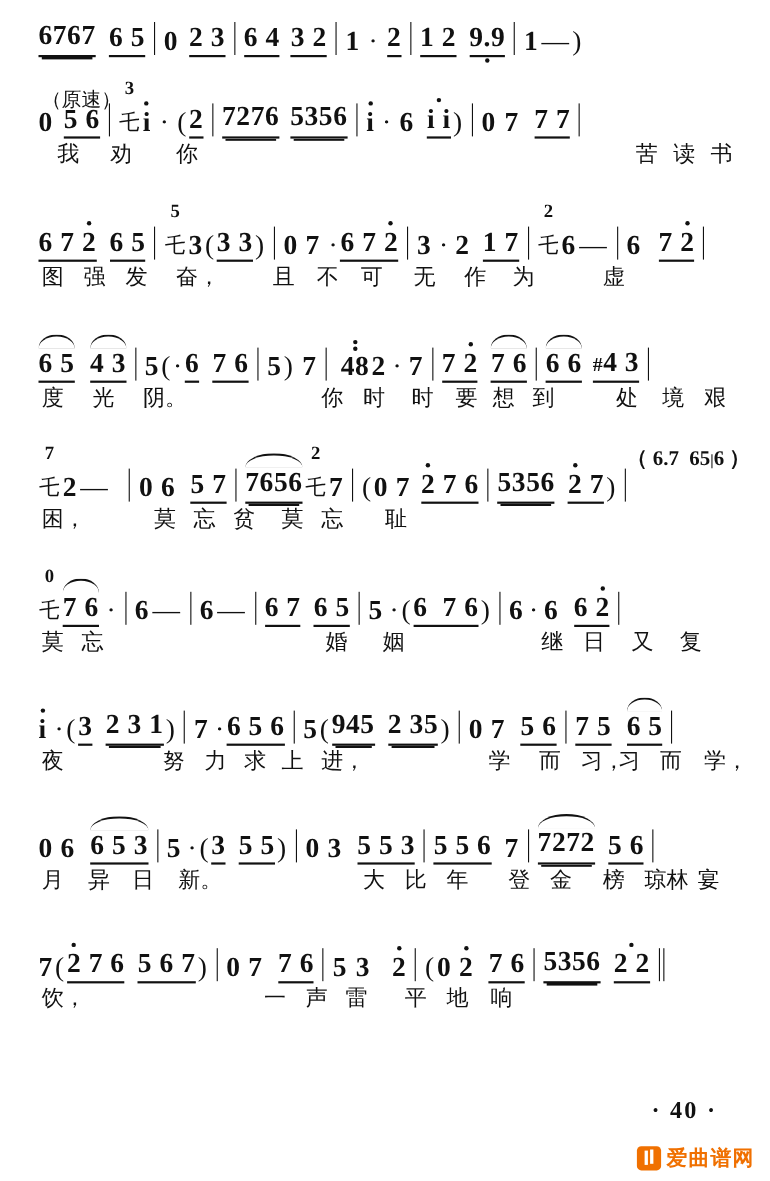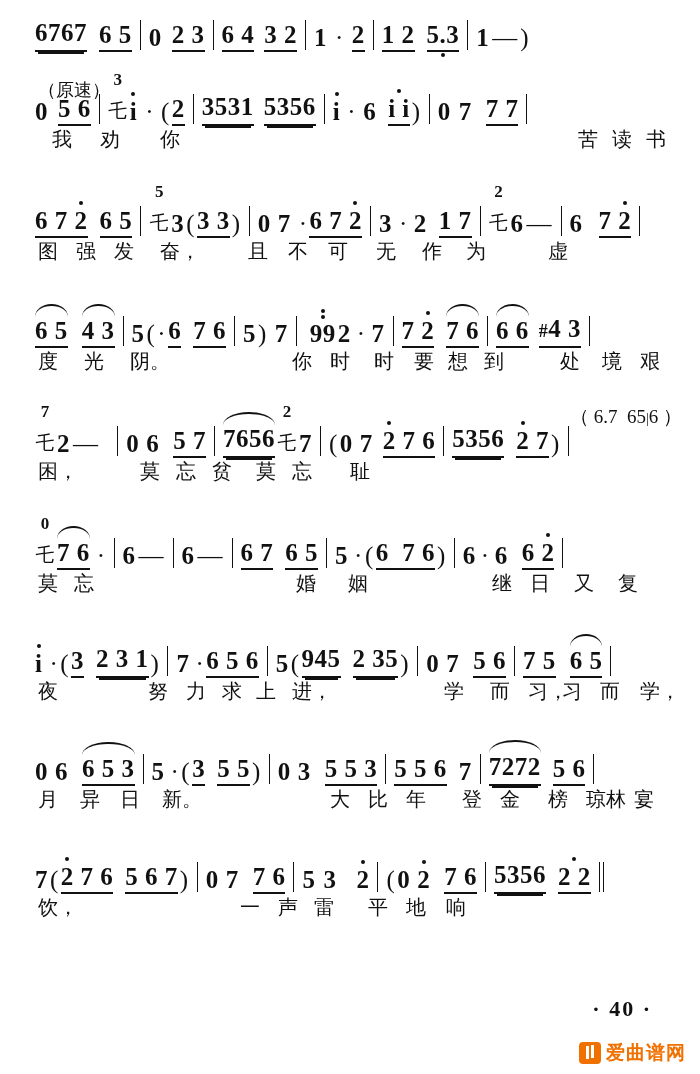--- a/index.html
+++ b/index.html
@@ -139,21 +139,21 @@
 
   .tempo {
     position: absolute;
     font-size: 18px;
     color: #111;
   }
 
   .upper-right {
     position: absolute;
     font-size: 19px;
-    font-weight: 400;
+    font-weight: 700;
     margin-left: 12px;
   }
 
   .pagenum {
     position: absolute;
     right: 48px;
     bottom: 52px;
     font-size: 22px;
     font-weight: 700;
     letter-spacing: 2px;
@@ -209,21 +209,21 @@
       <span class="cell num beam1">3&nbsp;2</span>
       <span class="bar"></span>
       <span class="cell num">1</span>
       <span class="sp" style="width:6px"></span>
       <span class="cell">·</span>
       <span class="sp" style="width:6px"></span>
       <span class="cell num beam1">2</span>
       <span class="bar"></span>
       <span class="cell num beam1">1&nbsp;2</span>
       <span class="sp" style="width:10px"></span>
-      <span class="cell num beam1 dotdn">5.3</span>
+      <span class="cell num beam1 dotdn">9.9</span>
       <span class="bar"></span>
       <span class="cell num">1</span>
       <span class="sustain">—</span>
       <span class="cell">)</span>
     </div>
   </div>
 
   <div class="tempo" style="left:38px; top:78px;">（原速）</div>
 
   <div class="system" style="margin-top:22px;">
@@ -236,21 +236,21 @@
         <span class="kn">3</span>
         <span class="kg">乇</span>
       </span>
       <span class="cell num dotup">i</span>
       <span class="sp" style="width:6px"></span>
       <span class="cell">·</span>
       <span class="sp" style="width:5px"></span>
       <span class="cell">(</span>
       <span class="cell num beam1">2</span>
       <span class="bar"></span>
-      <span class="cell num beam2">3531</span>
+      <span class="cell num beam2">7276</span>
       <span class="sp" style="width:8px"></span>
       <span class="cell num beam2">5356</span>
       <span class="bar"></span>
       <span class="cell num dotup">i</span>
       <span class="sp" style="width:5px"></span>
       <span class="cell">·</span>
       <span class="sp" style="width:5px"></span>
       <span class="cell num">6</span>
       <span class="sp" style="width:10px"></span>
       <span class="cell num beam1 dotup">i&nbsp;i</span>
@@ -344,21 +344,21 @@
       <span class="cell">·</span>
       <span class="cell num beam1">6</span>
       <span class="sp" style="width:10px"></span>
       <span class="cell num beam1">7&nbsp;6</span>
       <span class="bar"></span>
       <span class="cell num">5</span>
       <span class="cell">)</span>
       <span class="sp" style="width:6px"></span>
       <span class="cell num">7</span>
       <span class="bar"></span>
-      <span class="cell num dotup2" style="margin-left:6px">99</span>
+      <span class="cell num dotup2" style="margin-left:6px">48</span>
       <span class="cell num">2</span>
       <span class="sp" style="width:4px"></span>
       <span class="cell">·</span>
       <span class="sp" style="width:4px"></span>
       <span class="cell num">7</span>
       <span class="bar"></span>
       <span class="cell num beam1">7&nbsp;<span class="cell num dotup" style="margin:0">2</span></span>
       <span class="sp" style="width:10px"></span>
       <span class="cell num beam1"><span class="slur"></span>7&nbsp;6</span>
       <span class="bar"></span>

